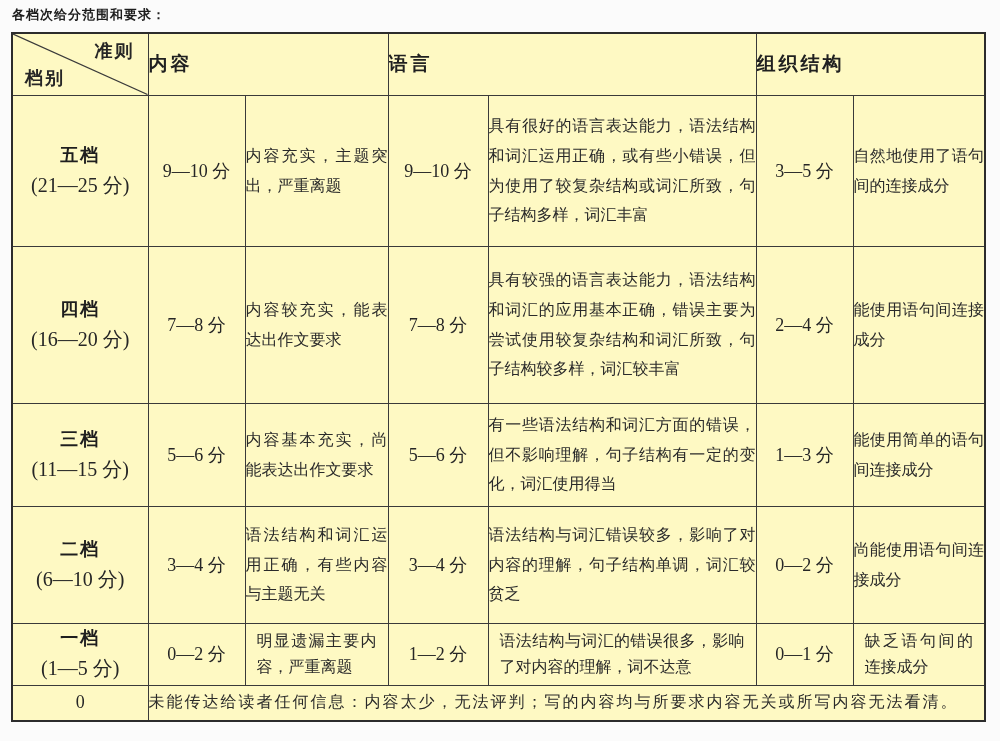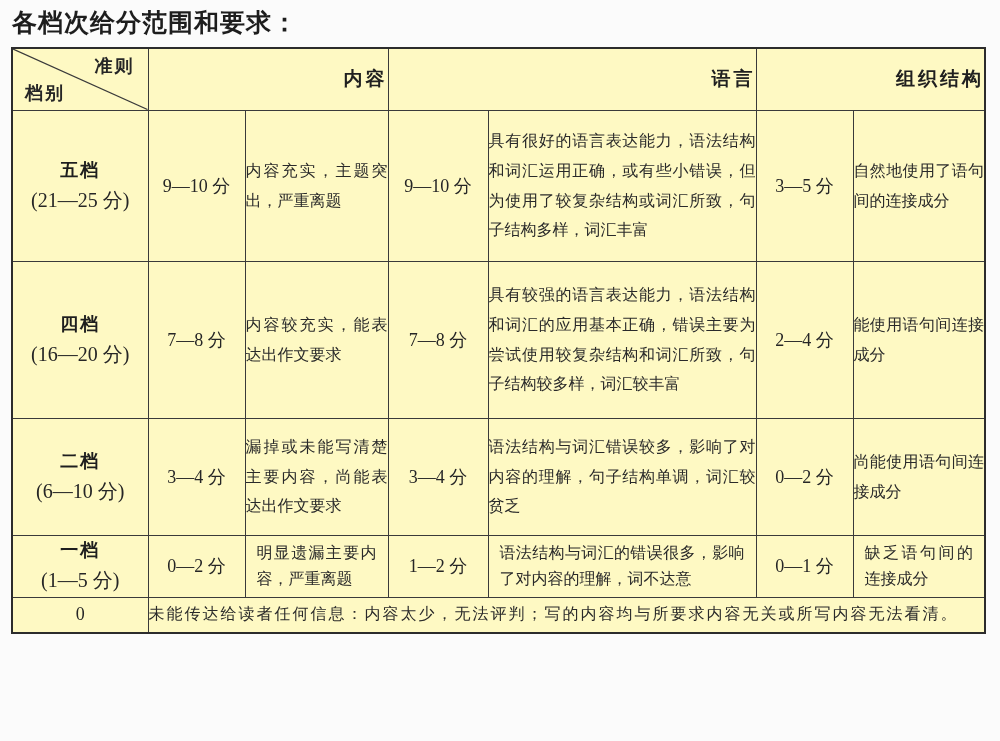--- a/index.html
+++ b/index.html
@@ -8,42 +8,42 @@
     width: 1000px; height: 741px;
     background: #fbfbfb;
     color: #262626;
     font-family: "Liberation Sans", sans-serif;
   }
   .page { padding: 6px 12px 0 11px; }
 
   .doc-title {
     font-family: "Liberation Serif", serif;
     font-weight: bold;
-    font-size: 25px;
+    font-size: 13px;
     letter-spacing: 1px;
     margin: 0 0 8px 1px;
     color: #1d1d1d;
   }
 
   table.rubric {
     border-collapse: collapse;
     table-layout: fixed;
     width: 973px;
     border: 2px solid #2c2c2c;
     background: #fef9c3;
   }
   table.rubric td {
     border: 1px solid #3a3a3a;
     padding: 0;
     vertical-align: middle;
     overflow: hidden;
   }
 
   .hdr {
-    text-align: right;
+    text-align: left;
     font-weight: bold;
     font-size: 19px;
     letter-spacing: 3px;
     color: #202020;
   }
 
   
   .corner { position: relative; }
   .corner svg { position: absolute; top: 0; left: 0; width: 100%; height: 100%; display: block; }
   .corner-top {
@@ -145,28 +145,40 @@
         <div class="grade-range">(16—20 分)</div>
       </td>
       <td class="score">7—8 分</td>
       <td class="desc">内容较充实，能表达出作文要求</td>
       <td class="score">7—8 分</td>
       <td class="desc">具有较强的语言表达能力，语法结构和词汇的应用基本正确，错误主要为尝试使用较复杂结构和词汇所致，句子结构较多样，词汇较丰富</td>
       <td class="score">2—4 分</td>
       <td class="desc">能使用语句间连接成分</td>
     </tr>
 
+    <tr style="height:103px">
+      <td class="grade-cell">
+        <div class="grade-name">三档</div>
+        <div class="grade-range">(11—15 分)</div>
+      </td>
+      <td class="score">5—6 分</td>
+      <td class="desc">内容基本充实，尚能表达出作文要求</td>
+      <td class="score">5—6 分</td>
+      <td class="desc">有一些语法结构和词汇方面的错误，但不影响理解，句子结构有一定的变化，词汇使用得当</td>
+      <td class="score">1—3 分</td>
+      <td class="desc">能使用简单的语句间连接成分</td>
+    </tr>
 
     <tr style="height:117px">
       <td class="grade-cell">
         <div class="grade-name">二档</div>
         <div class="grade-range">(6—10 分)</div>
       </td>
       <td class="score">3—4 分</td>
-      <td class="desc">漏掉或未能写清楚主要内容，尚能表达出作文要求</td>
+      <td class="desc">语法结构和词汇运用正确，有些内容与主题无关</td>
       <td class="score">3—4 分</td>
       <td class="desc">语法结构与词汇错误较多，影响了对内容的理解，句子结构单调，词汇较贫乏</td>
       <td class="score">0—2 分</td>
       <td class="desc">尚能使用语句间连接成分</td>
     </tr>
 
     <tr style="height:62px">
       <td class="grade-cell">
         <div class="grade-name">一档</div>
         <div class="grade-range">(1—5 分)</div>

